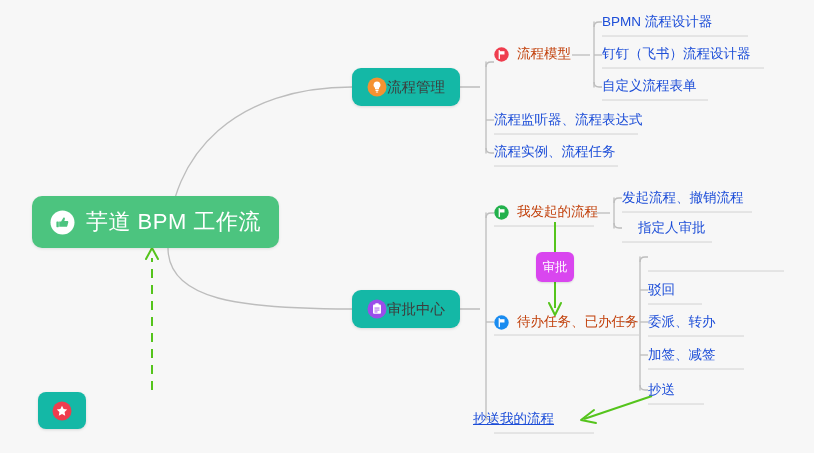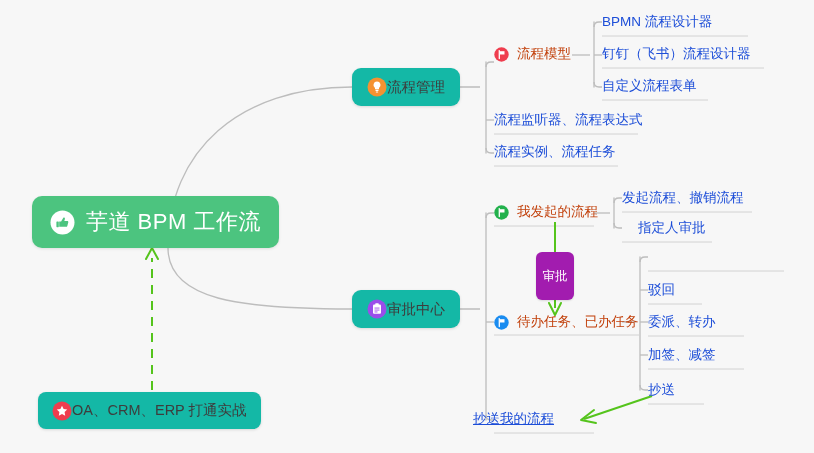--- a/index.html
+++ b/index.html
@@ -98,22 +98,22 @@
     color: #1d4ed8;
     padding-bottom: 5px;
   }
 
   
   #approve-pill {
     position: absolute;
     left: 536px;
     top: 252px;
     width: 38px;
-    height: 48px;
-    background: #a21caf;
+    height: 30px;
+    background: #d946ef;
     border-radius: 6px;
     display: flex;
     align-items: center;
     justify-content: center;
     box-shadow: 0 1px 2px rgba(0,0,0,0.12);
   }
   #approve-pill .card-label {
     color: #ffffff;
     font-size: 12.5px;
   }
@@ -300,16 +300,15 @@
 
   <div class="leaf" style="left:473px; top:410px;text-decoration:underline;">抄送我的流程</div>
 
   <div class="card" id="note-card">
     <span class="cicon mid">
       <svg width="20" height="20" viewBox="0 0 20 20">
         <circle cx="10" cy="10" r="9.5" fill="#ef3d4e"></circle>
         <path d="M10 4.8l1.6 3.3 3.6.5-2.6 2.5.6 3.6-3.2-1.7-3.2 1.7.6-3.6-2.6-2.5 3.6-.5z" fill="#ffffff"></path>
       </svg>
     </span>
-    <span class="card-label">OA、CRM、ERP 打通实战</span>
   </div>
 
 </div>
 
 </body></html>

